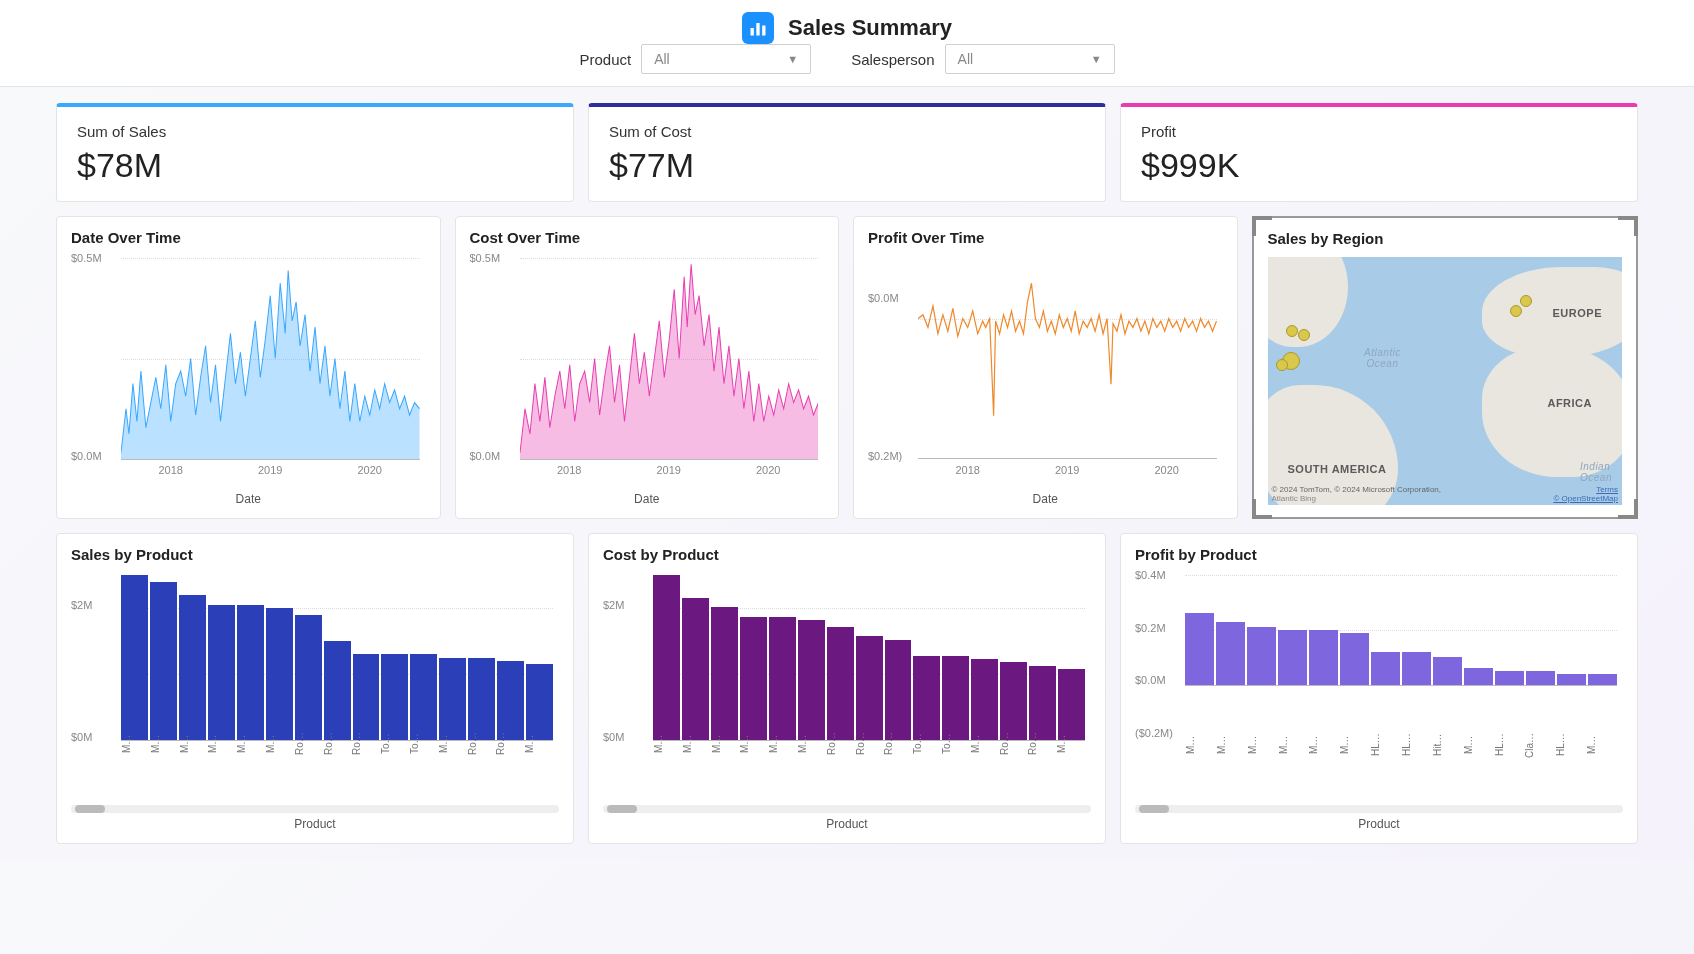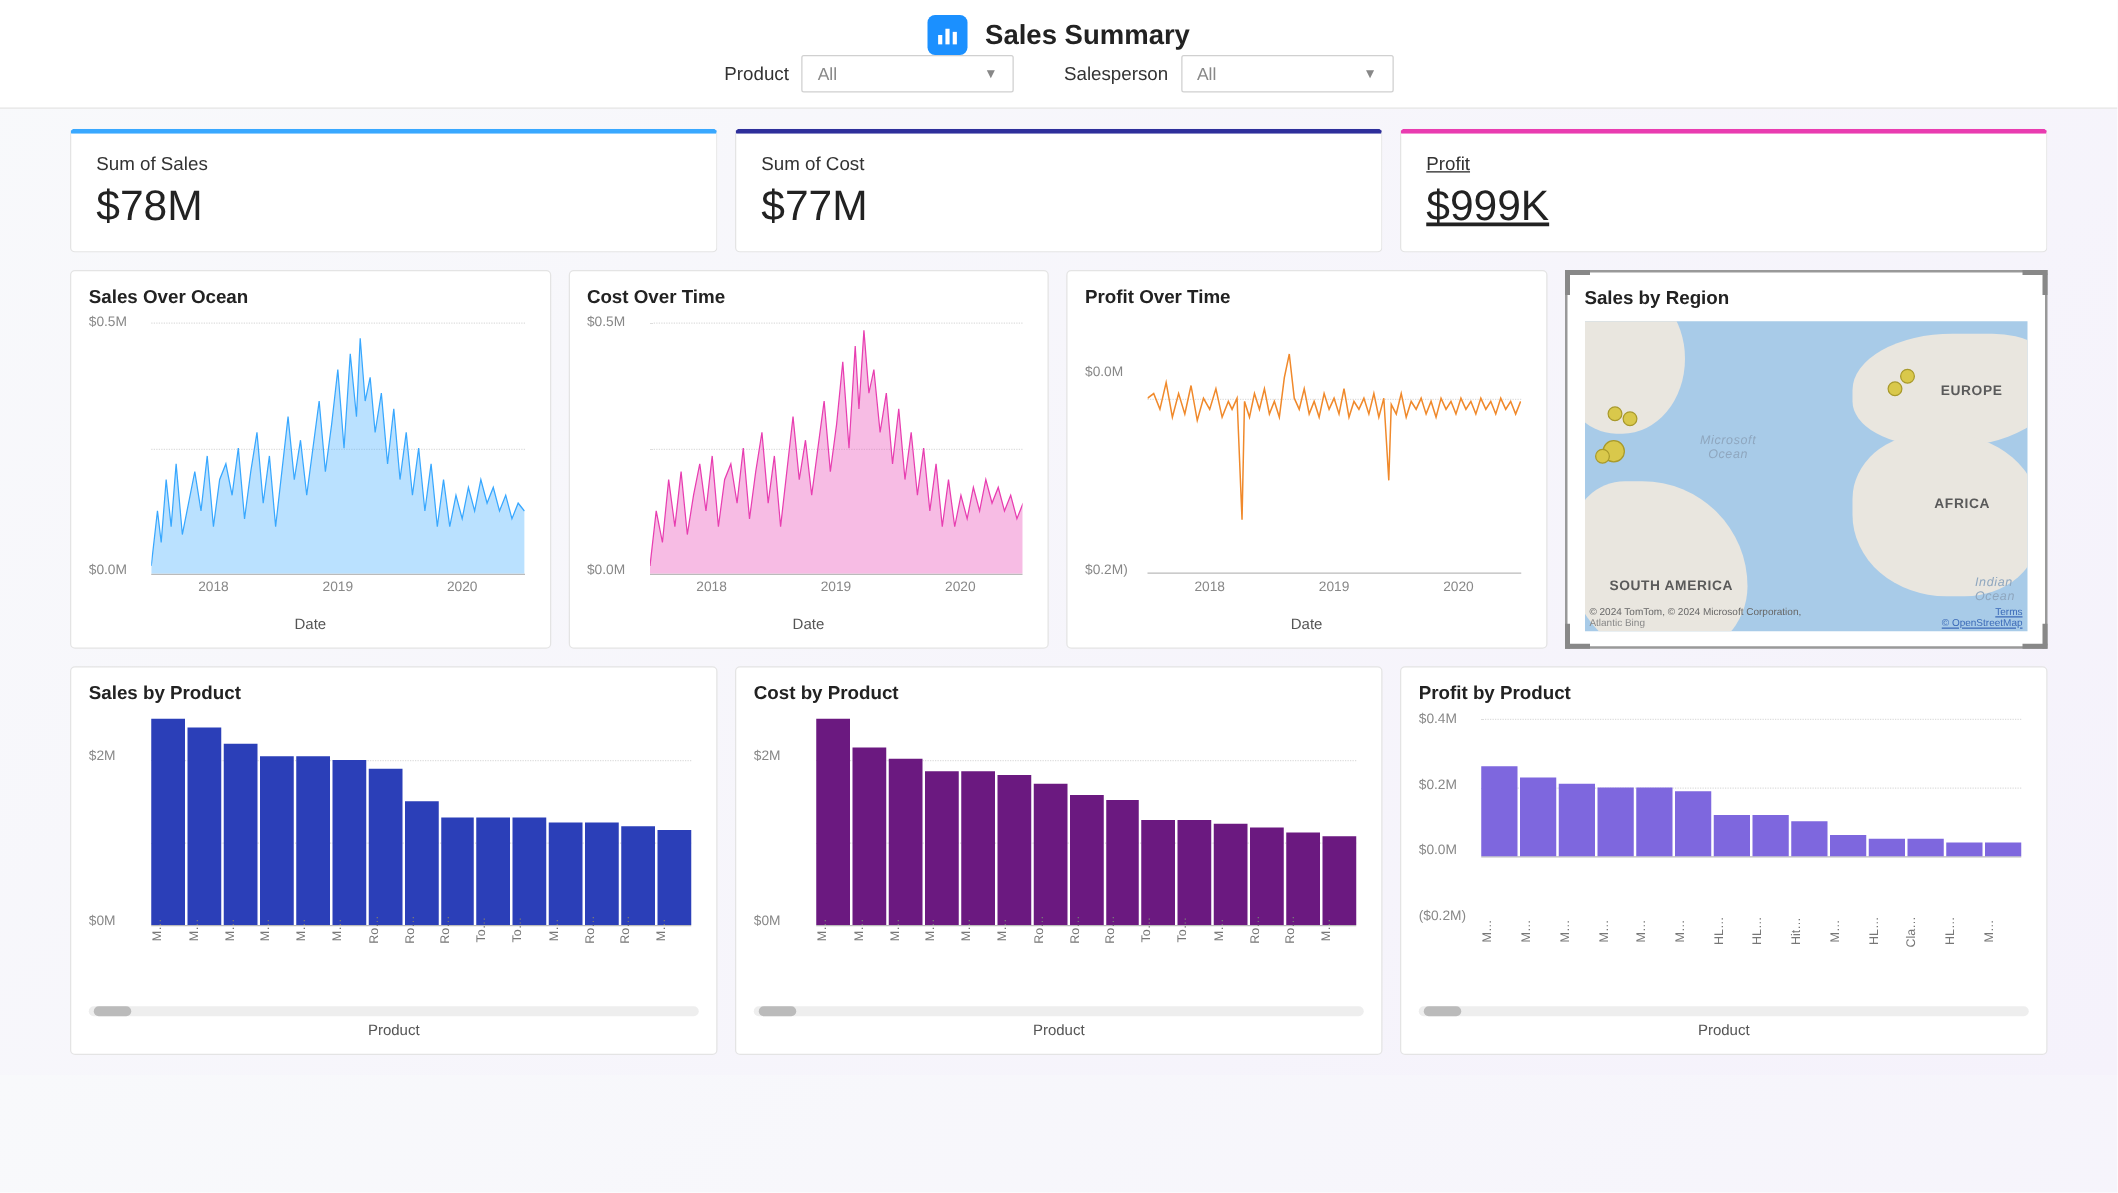--- a/index.html
+++ b/index.html
@@ -14,21 +14,21 @@
 .filter-label { font-size: 15px; color: #333; }
 .filter-select { display: flex; align-items: center; justify-content: space-between; min-width: 170px; padding: 6px 12px; border: 1px solid #d0d0d0; border-radius: 2px; background: #fff; font-size: 14px; color: #888; cursor: pointer; }
 .chev { font-size: 11px; color: #888; }
 
 .dashboard { padding: 16px 56px; display: flex; flex-direction: column; gap: 14px; }
 .row { display: flex; gap: 14px; }
 .card { background: #fff; border: 1px solid #e4e4e4; border-radius: 4px; padding: 16px 20px; flex: 1; position: relative; }
 .kpi-card { border-top: 4px solid transparent; }
 .kpi-1 { border-top-color: #39a8ff; }
 .kpi-2 { border-top-color: #2e2f9b; }
-.kpi-3 { border-top-color: #e93cb0; text-decoration: underline; }
+.kpi-3 { border-top-color: #e93cb0; }
 .kpi-label { font-size: 15px; color: #333; margin-bottom: 6px; font-weight: 500; }
 .kpi-value { font-size: 34px; font-weight: 500; color: #222; }
 
 .chart-card { padding: 12px 14px; display: flex; flex-direction: column; }
 .chart-title { font-size: 15px; font-weight: 600; color: #222; margin-bottom: 6px; }
 .chart-body { flex: 1; position: relative; min-height: 200px; }
 .axis-label { font-size: 12px; text-align: center; color: #555; margin-top: 4px; }
 .y-ticks { position: absolute; left: 0; top: 0; height: 100%; width: 44px; display: flex; flex-direction: column; justify-content: space-between; font-size: 11px; color: #888; }
 .plot-area { position: absolute; left: 50px; right: 6px; top: 6px; bottom: 28px; border-bottom: 1px solid #bbb; }
 .grid-line { position: absolute; left: 0; right: 0; border-top: 1px dotted #ddd; }
@@ -110,21 +110,21 @@
     </div>
     <div class="card kpi-card kpi-3">
       <div class="kpi-label">Profit</div>
       <div class="kpi-value">$999K</div>
     </div>
   </div>
 
   <div class="row row2">
 
     <div class="card chart-card">
-      <div class="chart-title">Sales Over Ocean</div>
+      <div class="chart-title">Date Over Time</div>
       <div class="chart-body">
         <div class="y-ticks">
           <span>$0.5M</span>
           <span style="margin-bottom:26px">$0.0M</span>
         </div>
         <div class="plot-area">
           <div class="grid-line" style="top:0%"></div>
           <div class="grid-line" style="top:50%"></div>
           <svg class="line-svg" viewBox="0 0 300 160" preserveAspectRatio="none">
             <polyline fill="none" stroke="#39a8ff" stroke-width="1" points="0,155 5,120 8,140 12,100 16,130 20,90 25,135 30,115 35,95 40,120 45,85 50,130 55,100 60,90 65,110 70,80 75,125 80,95 85,70 90,115 95,85 100,130 105,95 110,60 115,100 120,75 125,110 130,80 135,50 140,95 145,65 150,30 155,80 160,20 165,60 168,10 172,50 176,35 180,70 185,45 190,90 195,55 200,100 205,70 210,110 215,80 220,120 225,90 230,130 235,100 240,130 245,110 250,125 255,105 260,120 265,100 270,115 275,105 280,120 285,110 290,125 295,115 300,120"></polyline>
@@ -194,21 +194,21 @@
       <div class="map-corner br"></div>
       <div class="chart-title">Sales by Region</div>
       <div class="map-body">
         <div class="landmass" style="left:-20px; top:-30px; width:100px; height:120px"></div>
         <div class="landmass" style="left:-10px; bottom:-20px; width:140px; height:140px; border-radius:30% 60% 40% 50%"></div>
         <div class="landmass" style="right:-20px; top:10px; width:160px; height:90px; border-radius:50% 30% 50% 40%"></div>
         <div class="landmass" style="right:-10px; top:90px; width:150px; height:130px; border-radius:40% 50% 40% 50%"></div>
         <div class="map-label" style="right:20px; top:50px">EUROPE</div>
         <div class="map-label" style="right:30px; top:140px">AFRICA</div>
         <div class="map-label" style="left:20px; bottom:30px">SOUTH AMERICA</div>
-        <div class="map-label sm" style="left:90px; top:90px; width:50px; text-align:center">Microsoft Ocean</div>
+        <div class="map-label sm" style="left:90px; top:90px; width:50px; text-align:center">Atlantic Ocean</div>
         <div class="map-label sm" style="right:2px; bottom:22px; width:40px">Indian Ocean</div>
         <div class="map-dot" style="right:90px; top:38px"></div>
         <div class="map-dot" style="right:100px; top:48px"></div>
         <div class="map-dot" style="left:18px; top:68px"></div>
         <div class="map-dot" style="left:30px; top:72px"></div>
         <div class="map-dot" style="left:14px; top:95px; width:18px; height:18px"></div>
         <div class="map-dot" style="left:8px; top:102px"></div>
         <div class="map-credits">
           <div>
             <span>© 2024 TomTom, © 2024 Microsoft Corporation,</span><br>

